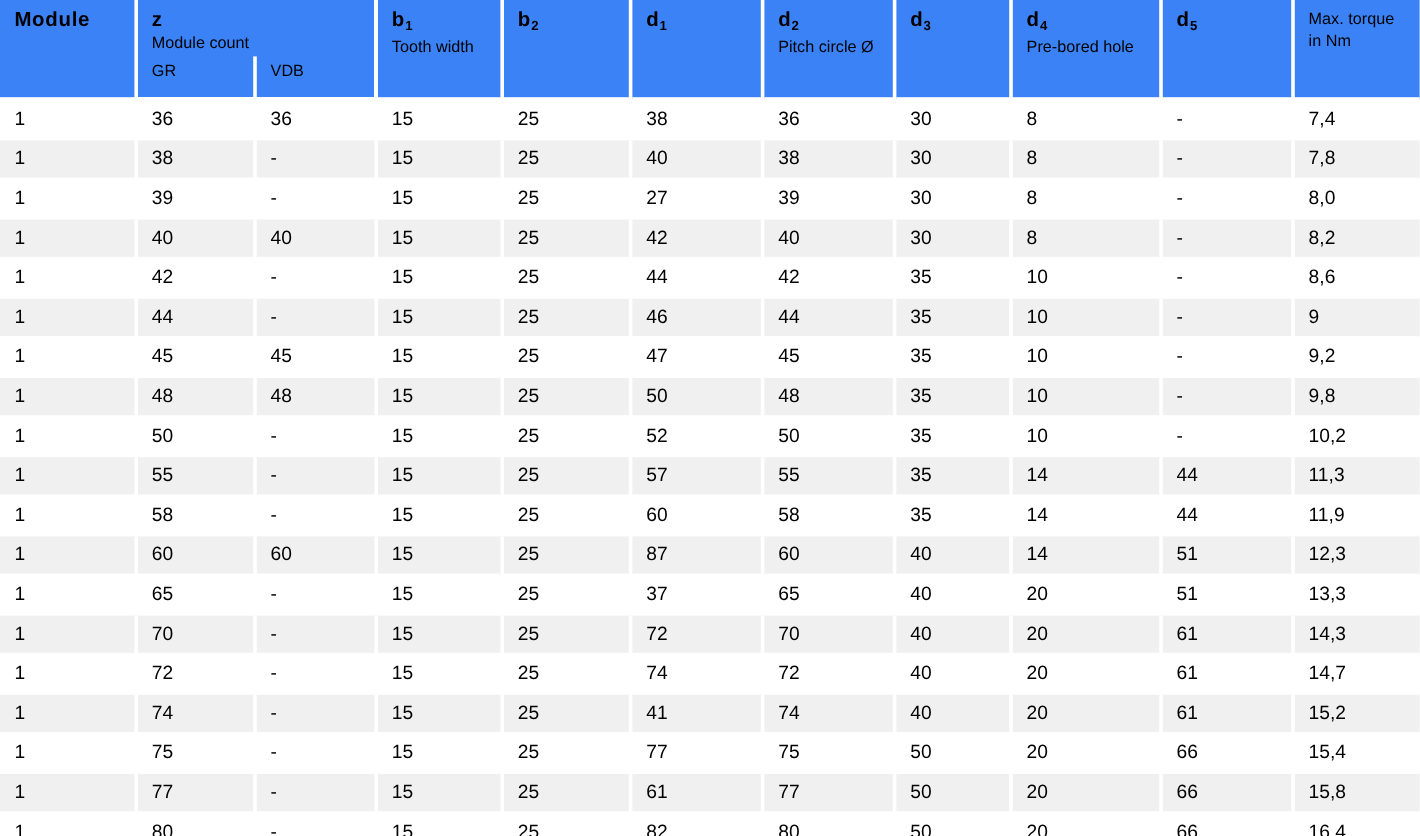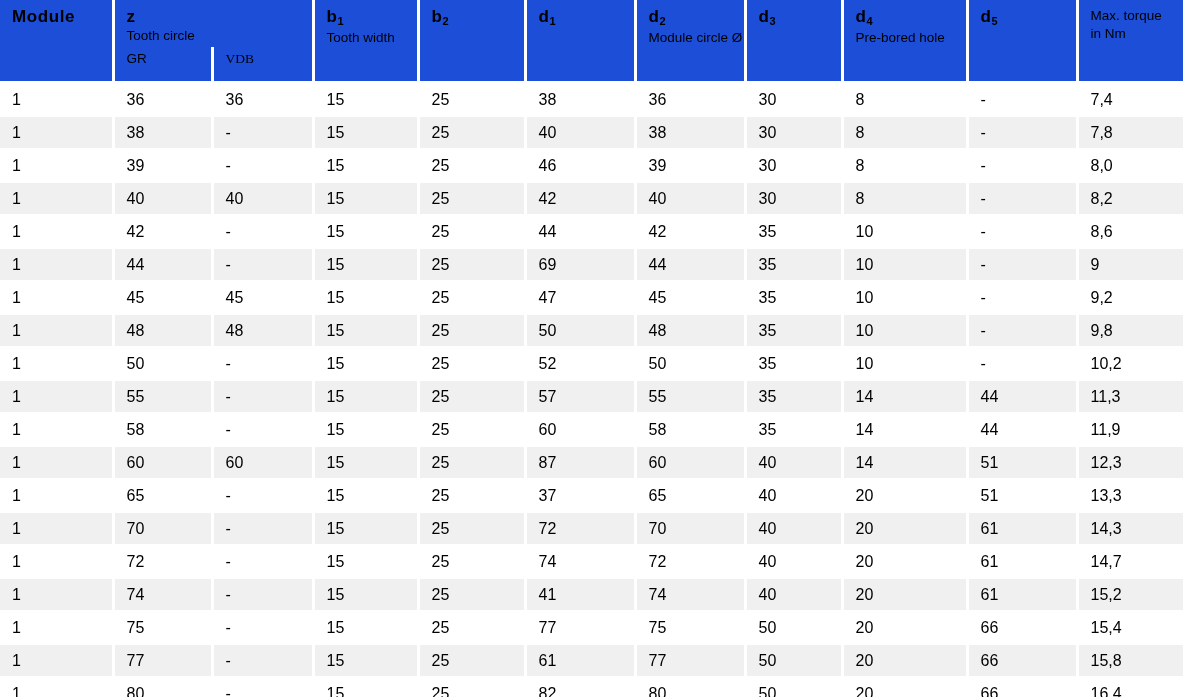--- a/index.html
+++ b/index.html
@@ -18,21 +18,21 @@
   #spec-table {
     width: 1183px;
     height: 697px;
     border-collapse: collapse;
     table-layout: fixed;
     background: #ffffff;
   }
 
   
   thead th {
-    background: #1d4ed8;
+    background: #3b82f6;
     border-right: 3px solid #ffffff;
     border-bottom: 3px solid #ffffff;
     vertical-align: top;
     text-align: left;
     padding: 7px 0 0 12px;
     font-weight: normal;
   }
   thead th.last-col { border-right: none; }
 
   .hdr-sym {
@@ -78,21 +78,21 @@
   .z-sub .subcell {
     font-size: 13.5px;
     padding: 3px 12px 0 12px;
     box-sizing: border-box;
     line-height: 17px;
   }
   .z-sub .subcell.gr {
     width: 99px;
     border-right: 3px solid #ffffff;
   }
-  .z-sub .subcell.vdb { flex: 1; font-family: Liberation Serif, serif; }
+  .z-sub .subcell.vdb { flex: 1; }
 
   
   tbody td {
     border-right: 3px solid #ffffff;
     border-bottom: 2px solid #ffffff;
     padding: 0 0 0 12px;
     font-size: 16px;
     line-height: 18px;
     height: 31px;
     vertical-align: middle;
@@ -124,21 +124,21 @@
   <thead>
     <tr>
 
       <th rowspan="1">
         <span class="hdr-module">Module</span>
       </th>
 
       <th colspan="2" class="z-group">
         <div class="z-top">
           <span class="hdr-sym">z</span>
-          <span class="hdr-desc">Tooth circle</span>
+          <span class="hdr-desc">Module count</span>
         </div>
         <div class="z-sub">
           <div class="subcell gr">GR</div>
           <div class="subcell vdb">VDB</div>
         </div>
       </th>
 
       <th>
         <span class="hdr-sym"><span>b</span><sub>1</sub></span>
         <span class="hdr-desc">Tooth width</span>
@@ -147,21 +147,21 @@
       <th>
         <span class="hdr-sym"><span>b</span><sub>2</sub></span>
       </th>
 
       <th>
         <span class="hdr-sym"><span>d</span><sub>1</sub></span>
       </th>
 
       <th>
         <span class="hdr-sym"><span>d</span><sub>2</sub></span>
-        <span class="hdr-desc">Module circle Ø</span>
+        <span class="hdr-desc">Pitch circle Ø</span>
       </th>
 
       <th>
         <span class="hdr-sym"><span>d</span><sub>3</sub></span>
       </th>
 
       <th>
         <span class="hdr-sym"><span>d</span><sub>4</sub></span>
         <span class="hdr-desc">Pre-bored hole</span>
       </th>
@@ -204,21 +204,21 @@
         <td>8</td>
         <td>-</td>
         <td class="last-col">7,8</td>
       </tr>
       <tr>
         <td>1</td>
         <td>39</td>
         <td>-</td>
         <td>15</td>
         <td>25</td>
-        <td>46</td>
+        <td>27</td>
         <td>39</td>
         <td>30</td>
         <td>8</td>
         <td>-</td>
         <td class="last-col">8,0</td>
       </tr>
       <tr class="alt">
         <td>1</td>
         <td>40</td>
         <td>40</td>
@@ -243,21 +243,21 @@
         <td>10</td>
         <td>-</td>
         <td class="last-col">8,6</td>
       </tr>
       <tr class="alt">
         <td>1</td>
         <td>44</td>
         <td>-</td>
         <td>15</td>
         <td>25</td>
-        <td>69</td>
+        <td>46</td>
         <td>44</td>
         <td>35</td>
         <td>10</td>
         <td>-</td>
         <td class="last-col">9</td>
       </tr>
       <tr>
         <td>1</td>
         <td>45</td>
         <td>45</td>

